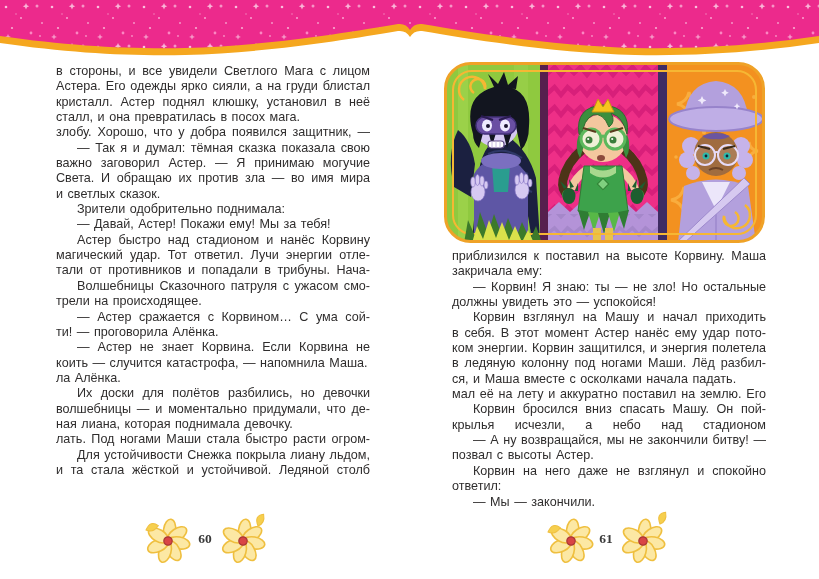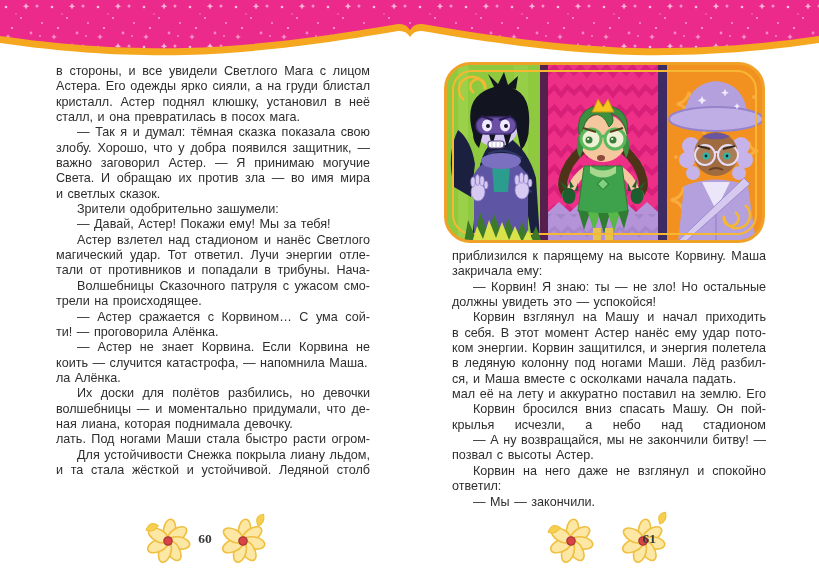--- a/index.html
+++ b/index.html
@@ -41,28 +41,28 @@
     <path d="M0,36 C70,46 125,49 185,48 C265,46 345,33 398,24 Q406,23 410,30 Q414,23 422,24 C475,33 555,46 635,48 C695,49 750,46 819,36 L819,0 L0,0 Z" style="fill:var(--banner_pink)"></path>
     <path d="M0,36 C70,46 125,49 185,48 C265,46 345,33 398,24 Q406,23 410,30 Q414,23 422,24 C475,33 555,46 635,48 C695,49 750,46 819,36 L819,0 L0,0 Z" fill="url(#sparkles)"></path>
   </svg>
 
   <div class="page-text" style="left:56px;top:64px;">
 
   <div class="line">в стороны, и все увидели Светлого Мага с лицом</div>
       <div class="line">Астера. Его одежды ярко сияли, а на груди блистал</div>
       <div class="line">кристалл. Астер поднял клюшку, установил в неё кри-</div>
       <div class="line pe">сталл, и она превратилась в посох мага.</div>
+      <div class="line">злобу. Хорошо, что у добра появился защитник, —</div>
       <div class="line ind">— Так я и думал: тёмная сказка показала свою</div>
-      <div class="line">злобу. Хорошо, что у добра появился защитник, —</div>
       <div class="line">важно заговорил Астер. — Я принимаю могучие силы</div>
       <div class="line">Света. И обращаю их против зла — во имя мира</div>
       <div class="line pe">и светлых сказок.</div>
-      <div class="line ind pe">Зрители одобрительно зашумели:</div>
+      <div class="line ind pe">Зрители одобрительно поднимала:</div>
       <div class="line ind pe">— Давай, Астер! Покажи ему! Мы за тебя!</div>
-      <div class="line ind">Астер взлетел над стадионом и нанёс Светлого</div>
+      <div class="line ind">Астер быстро над стадионом и нанёс Корвину</div>
       <div class="line">магический удар. Тот ответил. Лучи энергии отле-</div>
       <div class="line">тали от противников и попадали в трибуны. Нача-</div>
       <div class="line ind">Волшебницы Сказочного патруля с ужасом смо-</div>
       <div class="line pe">трели на происходящее.</div>
       <div class="line ind">— Астер сражается с Корвином… С ума сой-</div>
       <div class="line pe">ти! — проговорила Алёнка.</div>
       <div class="line ind">— Астер не знает Корвина. Если Корвина не успо-</div>
       <div class="line pe">коить — случится катастрофа, — напомнила Маша.</div>
       <div class="line pe">ла Алёнка.</div>
       <div class="line ind">Их доски для полётов разбились, но девочки ведь</div>
@@ -225,21 +225,21 @@
       <g>
         <path d="M20,181 L24,158 L31,174 L36,150 L44,172 L50,152 L58,174 L64,156 L72,176 L78,160 L86,178 L92,164 L98,181 Z" fill="#3c7a2a"></path>
         <path d="M28,181 L33,164 L39,177 L45,158 L52,176 L58,160 L65,178 L71,164 L78,180 L84,168 L90,181 Z" fill="#d9e14b"></path>
       </g>
     </g>
     <rect x="1.5" y="1.5" width="318" height="178" rx="25" fill="none" style="stroke:var(--frame_gold)" stroke-width="3"></rect>
   </svg>
 
   <div class="page-text" style="left:452px;top:249px;">
 
-  <div class="line">приблизился к парящему на высоте Корвину. Маша</div>
+  <div class="line">приблизился к поставил на высоте Корвину. Маша</div>
       <div class="line pe">закричала ему:</div>
       <div class="line ind">— Корвин! Я знаю: ты — не зло! Но остальные</div>
       <div class="line pe">должны увидеть это — успокойся!</div>
       <div class="line ind">Корвин взглянул на Машу и начал приходить</div>
       <div class="line">в себя. В этот момент Астер нанёс ему удар пото-</div>
       <div class="line">ком энергии. Корвин защитился, и энергия полетела</div>
       <div class="line">в ледяную колонну под ногами Маши. Лёд разбил-</div>
       <div class="line pe">ся, и Маша вместе с осколками начала падать.</div>
       <div class="line">мал её на лету и аккуратно поставил на землю. Его</div>
       <div class="line ind">Корвин бросился вниз спасать Машу. Он пой-</div>
@@ -270,14 +270,14 @@
     <use href="#flower" x="168" y="31"></use>
     <use href="#flower" x="243" y="31"></use>
     <use href="#petal" x="0" y="0" transform="translate(146,20) rotate(-15)"></use>
     <use href="#petal" x="0" y="0" transform="translate(258,16) rotate(-60)"></use>
     <use href="#flower" x="571" y="31"></use>
     <use href="#flower" x="643" y="31"></use>
     <use href="#petal" x="0" y="0" transform="translate(548,22) rotate(-15)"></use>
     <use href="#petal" x="0" y="0" transform="translate(660,14) rotate(-60)"></use>
   </svg>
   <div class="pageno" style="left:185px;top:531px;">60</div>
-  <div class="pageno" style="left:616px;top:531px;text-align:right;">61</div>
+  <div class="pageno" style="left:586px;top:531px;">61</div>
 </div>
 
 </body></html>

